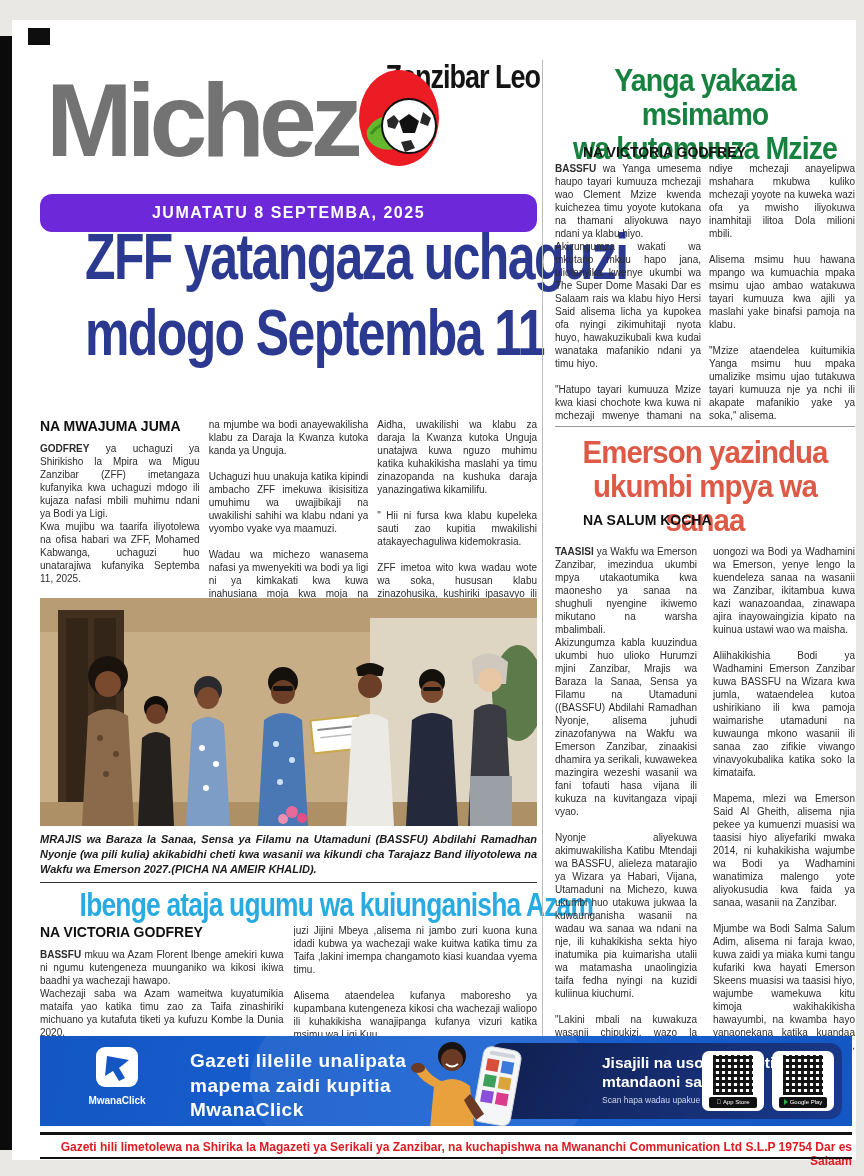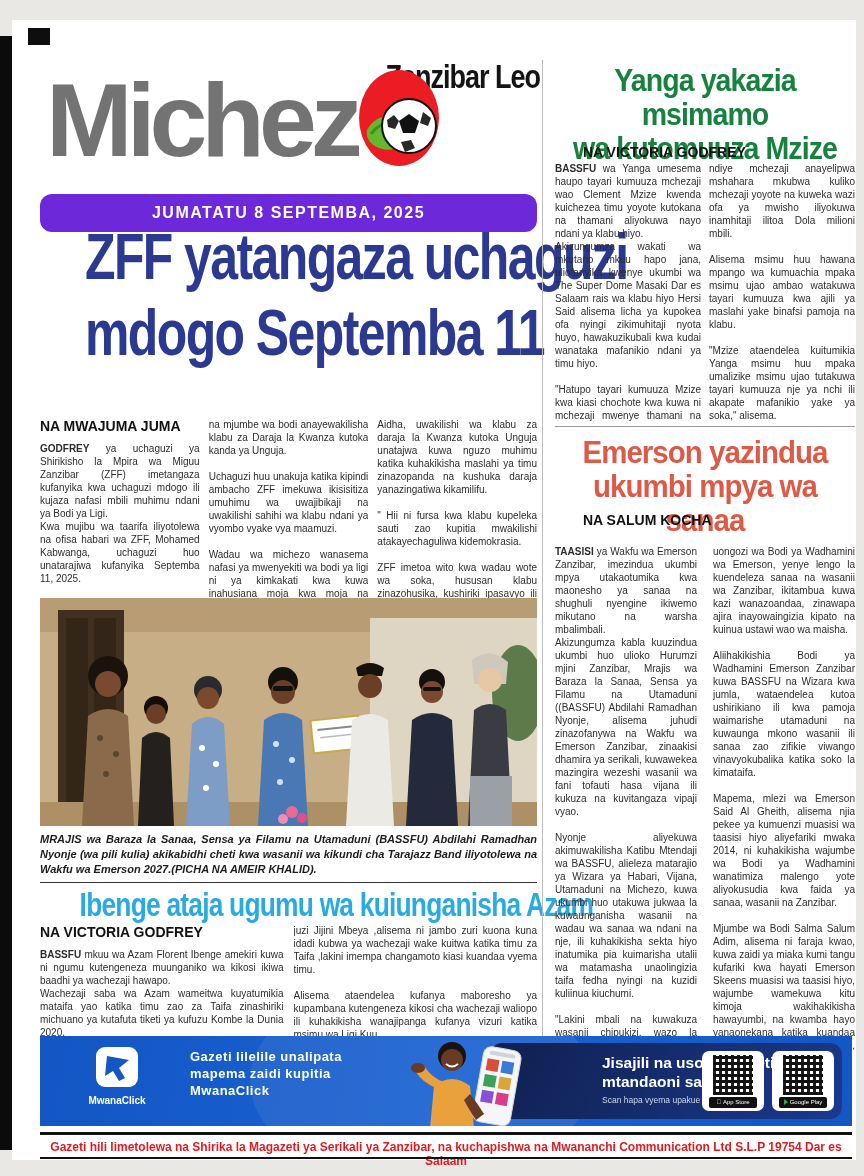--- a/index.html
+++ b/index.html
@@ -68,41 +68,41 @@
   .emerson-cols{position:absolute;left:12px;top:485px;width:300px;height:505px;display:flex;gap:16px;}
   .sidebar .col{flex:1;overflow:hidden;}
 
   
   .ad{position:absolute;left:28px;top:1016px;width:812px;height:90px;
     background:linear-gradient(100deg,#1356c4 0%,#1a63d2 55%,#1356c4 100%);overflow:hidden;}
   .ad .swoosh{position:absolute;left:210px;top:-60px;width:340px;height:210px;border-radius:50%;
     background:rgba(255,255,255,0.07);}
   .ad-logo{position:absolute;left:42px;top:10px;width:70px;text-align:center;}
   .ad-logo .logo-label{color:#fff;font-size:10px;font-weight:700;margin-top:3px;}
-  .ad-headline{position:absolute;left:150px;top:13px;color:#fff;font-weight:800;font-size:13px;
+  .ad-headline{position:absolute;left:150px;top:13px;color:#fff;font-weight:800;font-size:19px;
     line-height:1.3;white-space:pre-line;letter-spacing:0.5px;}
   .ad-card{position:absolute;left:450px;top:7px;width:352px;height:76px;border-radius:12px;
     background:linear-gradient(120deg,#101f4e 0%,#1a3a8f 100%);}
   .ad-cta{position:absolute;left:112px;top:10px;color:#fff;font-weight:800;font-size:15.5px;line-height:1.25;}
   .ad-scan{position:absolute;left:112px;top:52px;color:#cfd8ea;font-size:8.5px;}
   .ad-scan b{color:#fff;}
   .qr-card{position:absolute;top:8px;width:62px;height:60px;background:#fff;border-radius:7px;
     display:flex;flex-direction:column;align-items:center;justify-content:center;gap:2px;}
   .qr{width:40px;height:40px;
     background:repeating-linear-gradient(90deg,rgba(17,17,17,.95) 0 3px,transparent 3px 6px),
                repeating-linear-gradient(0deg,#111 0 3px,#fff 3px 6px);}
   .store-badge{width:48px;height:11px;background:#111;border-radius:2px;color:#fff;
     font-size:6px;display:flex;align-items:center;justify-content:center;gap:2px;overflow:hidden;white-space:nowrap;}
   .store-badge .play-tri{width:0;height:0;border-top:3px solid transparent;border-bottom:3px solid transparent;
     border-left:4px solid #2bb24c;}
   .ad-woman{position:absolute;left:360px;top:-2px;z-index:3;}
 
   
   .footer-line1{position:absolute;left:28px;top:1112px;width:812px;border-top:3px solid #111;}
-  .footer-text{position:absolute;left:28px;top:1120px;width:812px;text-align:center;
+  .footer-text{position:absolute;left:28px;top:1120px;width:812px;text-align:right;
     color:#e01b22;font-weight:700;font-size:12px;}
   .footer-line2{position:absolute;left:28px;top:1137px;width:812px;border-top:2px solid #111;}
 </style>
 </head>
 <body>
 
 <div class="left-black-bar"></div>
 
 <div class="page">
   <div class="corner-mark"></div>
@@ -319,21 +319,21 @@
           <rect x="84" y="18" width="26" height="4" rx="2" fill="#cfd4db"></rect>
         </g>
         <path d="M70 60 Q78 70 84 80 L76 86 Q68 74 64 66 Z" fill="#6b3a24"></path>
       </svg>
     </div>
     <div class="ad-card">
       <div class="ad-cta">
         <div>Jisajili na usome gazeti</div>
         <div>mtandaoni sasa!</div>
       </div>
-      <div class="ad-scan"><span>Scan hapa vyema upakue </span><b>MwanaClick</b></div>
+      <div class="ad-scan"><span>Scan hapa wadau upakue </span><b>MwanaClick</b></div>
       <div class="qr-card" style="left:212px;">
         <div class="qr"></div>
         <div class="store-badge">
             <span></span>
             <span>App Store</span>
           </div>
       </div>
       <div class="qr-card" style="left:282px;">
         <div class="qr"></div>
         <div class="store-badge">

